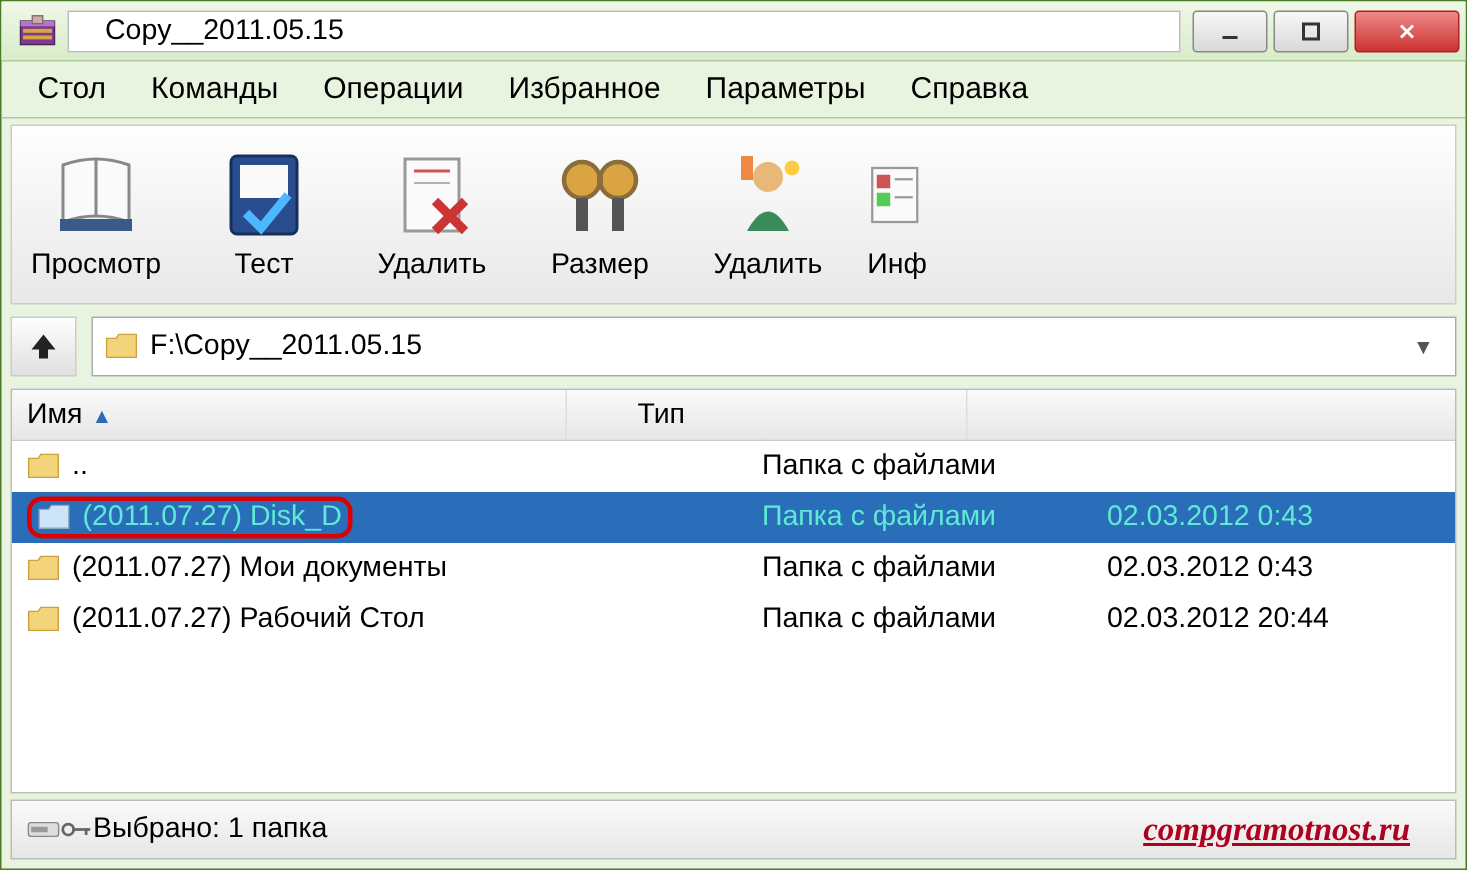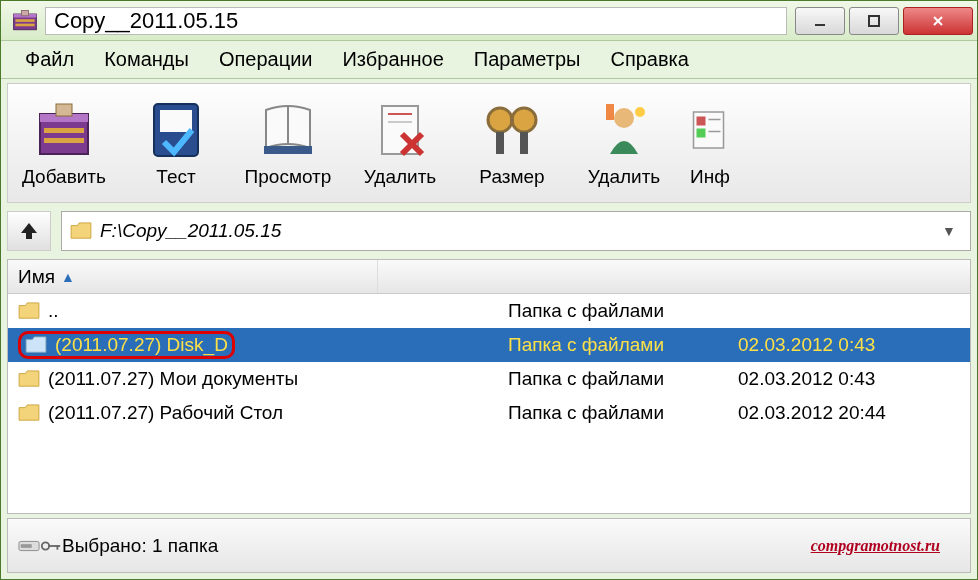--- a/index.html
+++ b/index.html
@@ -1,52 +1,52 @@
 <!DOCTYPE html>
 <html><head>
 <meta charset="utf-8">
 <style>
 * { box-sizing: border-box; margin: 0; padding: 0; font-family: Tahoma, Arial, sans-serif; }
 body { background: #fff; }
 .window { width: 978px; height: 580px; border: 1px solid #4a7a2a; background: #e8f4e0; display: flex; flex-direction: column; }
 .titlebar { height: 40px; background: linear-gradient(to bottom, #f0f8e8, #d8ecc8); display: flex; align-items: center; padding: 0 4px; border-bottom: 1px solid #b0c8a0; }
 .titlebar .app-icon { width: 28px; height: 28px; margin: 0 6px; }
-.title-text-wrap { flex: 1; background: #fff; border: 1px solid #bbb; height: 28px; display: flex; align-items: center; padding: 0 8px; font-size: 22px; margin-right: 8px; }
+.title-text-wrap { flex: 1; background: #fff; border: 1px solid #bbb; height: 28px; display: flex; align-items: center; padding: 0 24px; font-size: 19px; margin-right: 8px; }
 .win-controls { display: flex; gap: 4px; }
 .win-btn { width: 50px; height: 28px; border: 1px solid #888; border-radius: 3px; background: linear-gradient(to bottom, #f8f8f8, #d8d8d8); display: flex; align-items: center; justify-content: center; font-size: 14px; cursor: pointer; }
 .win-close { width: 70px; background: linear-gradient(to bottom, #e88, #c33); color: #fff; border-color: #a22; }
 .menubar { height: 38px; display: flex; align-items: center; padding: 0 10px; gap: 2px; font-size: 20px; border-bottom: 1px solid #b0c8a0; }
 .menu-item { padding: 4px 14px; cursor: pointer; }
 .toolbar { height: 120px; background: linear-gradient(to bottom, #fefefe, #e8e8e8); border: 1px solid #ccc; margin: 4px 6px; display: flex; align-items: center; padding: 4px 0; overflow: hidden; }
 .tool-btn { width: 112px; height: 110px; display: flex; flex-direction: column; align-items: center; justify-content: center; gap: 4px; cursor: pointer; font-size: 19px; border: 2px solid transparent; border-radius: 6px; }
 .tool-btn.highlighted { border: 3px solid #d00; }
 .tool-icon { width: 64px; height: 64px; }
 .addressbar { height: 44px; margin: 2px 6px; display: flex; align-items: center; gap: 10px; }
 .up-btn { width: 44px; height: 40px; border: 1px solid #ccc; background: linear-gradient(to bottom,#fefefe,#e0e0e0); display: flex; align-items: center; justify-content: center; cursor: pointer; }
-.addr-field { flex: 1; height: 40px; border: 1px solid #aaa; background: #fff; display: flex; align-items: center; padding: 0 8px; font-size: 19px; font-style: italic; }
+.addr-field { flex: 1; height: 40px; border: 1px solid #aaa; background: #fff; display: flex; align-items: center; padding: 0 8px; font-size: 19px; }
 .addr-field .folder-mini { width: 22px; height: 18px; margin-right: 8px; }
 .addr-drop { width: 26px; display:flex; align-items:center; justify-content:center; color:#555; font-size:14px; }
 .file-area { flex: 1; margin: 4px 6px 0 6px; border: 1px solid #bbb; background: #fff; display: flex; flex-direction: column; overflow: hidden; }
 .file-header { height: 34px; display: flex; border-bottom: 1px solid #ccc; background: linear-gradient(to bottom,#fafafa,#e6e6e6); font-size: 19px; gap: 37px; }
 .fh-cell { padding: 5px 10px; border-right: 1px solid #ddd; display: flex; align-items: center; gap: 6px; }
 .col-name { flex: 0 0 370px; }
 .col-size { flex: 0 0 120px; }
 .col-type { flex: 0 0 230px; }
 .col-mod { flex: 1; }
 .sort-ind { color: #2a6db8; font-size: 14px; }
 .file-rows { flex: 1; overflow: auto; }
 .file-row { height: 34px; display: flex; align-items: center; font-size: 19px; }
-.file-row.selected { background: #2a6db8; color: #fde047; justify-content: flex-end; }
+.file-row.selected { background: #2a6db8; color: #5eead4; justify-content: flex-end; }
 .fr-cell { padding: 0 10px; display: flex; align-items: center; gap: 8px; }
 .folder-ico { width: 22px; height: 18px; flex-shrink: 0; }
 .row-name-wrap { display: inline-flex; align-items: center; border: 2px solid transparent; border-radius: 10px; padding: 0 4px; }
 .row-name-wrap.circled { border: 3px solid #d00; }
-.statusbar { height: 55px; margin: 4px 6px 6px 6px; border: 1px solid #bbb; background: linear-gradient(to bottom,#fafafa,#e6e6e6); display: flex; align-items: center; padding: 0 10px; font-size: 19px; }
+.statusbar { height: 40px; margin: 4px 6px 6px 6px; border: 1px solid #bbb; background: linear-gradient(to bottom,#fafafa,#e6e6e6); display: flex; align-items: center; padding: 0 10px; font-size: 19px; }
 .status-icon { width: 22px; height: 16px; }
-.watermark { margin-left: auto; color: #b00020; font-style: italic; font-weight: bold; text-decoration: underline; font-family: Georgia, serif; font-size: 16px; padding-right: 20px; }
+.watermark { margin-left: auto; color: #b00020; font-style: italic; font-weight: bold; text-decoration: underline; font-family: Georgia, serif; font-size: 22px; padding-right: 20px; }
 </style>
 </head>
 <body>
 
 <div class="window">
 
   <div class="titlebar">
     <svg class="app-icon" viewBox="0 0 32 32">
       <rect x="3" y="8" width="26" height="18" fill="#7d3b8f" stroke="#4a2258"></rect>
       <rect x="3" y="8" width="26" height="4" fill="#b476c7"></rect>
@@ -70,54 +70,44 @@
       </div>
       <div class="win-btn win-close">
         <svg width="16" height="16" viewBox="0 0 16 16">
             <path d="M4 4 L12 12 M12 4 L4 12" stroke="#fff" stroke-width="2"></path>
           </svg>
       </div>
     </div>
   </div>
 
   <div class="menubar">
-    <div class="menu-item">Файл</div>
+    <div class="menu-item">Стол</div>
     <div class="menu-item">Команды</div>
     <div class="menu-item">Операции</div>
     <div class="menu-item">Избранное</div>
     <div class="menu-item">Параметры</div>
     <div class="menu-item">Справка</div>
   </div>
 
   <div class="toolbar">
     <div class="tool-btn">
       <svg class="tool-icon" viewBox="0 0 64 64">
-        <rect x="8" y="16" width="48" height="40" fill="#7d3b8f" stroke="#4a2258" stroke-width="2"></rect>
-        <rect x="8" y="16" width="48" height="8" fill="#b476c7"></rect>
-        <rect x="12" y="30" width="40" height="5" fill="#d9a441"></rect>
-        <rect x="12" y="40" width="40" height="5" fill="#d9a441"></rect>
-        <rect x="24" y="6" width="16" height="12" fill="#d4b896" stroke="#8a6d3b"></rect>
-      </svg>
-      <span>Добавить</span>
+        <path d="M10 12 Q32 4 54 12 L54 50 Q32 42 10 50 Z" fill="#fafafa" stroke="#888" stroke-width="2"></path>
+        <line x1="32" y1="8" x2="32" y2="46" stroke="#888" stroke-width="2"></line>
+        <rect x="8" y="48" width="48" height="8" fill="#3a5a8a"></rect>
+      </svg>
+      <span>Просмотр</span>
     </div>
     <div class="tool-btn">
       <svg class="tool-icon" viewBox="0 0 64 64">
         <rect x="10" y="6" width="44" height="52" rx="4" fill="#2a4d8f" stroke="#16305c" stroke-width="2"></rect>
         <rect x="16" y="12" width="32" height="22" fill="#fafafa"></rect>
         <path d="M20 44 L30 54 L48 32" stroke="#4db8ff" stroke-width="6" fill="none"></path>
       </svg>
       <span>Тест</span>
-    </div>
-    <div class="tool-btn">
-      <svg class="tool-icon" viewBox="0 0 64 64">
-        <path d="M10 12 Q32 4 54 12 L54 50 Q32 42 10 50 Z" fill="#fafafa" stroke="#888" stroke-width="2"></path>
-        <line x1="32" y1="8" x2="32" y2="46" stroke="#888" stroke-width="2"></line>
-        <rect x="8" y="48" width="48" height="8" fill="#3a5a8a"></rect>
-      </svg>
-      <span>Просмотр</span>
     </div>
     <div class="tool-btn">
       <svg class="tool-icon" viewBox="0 0 64 64">
         <rect x="14" y="8" width="36" height="48" fill="#fafafa" stroke="#999" stroke-width="2"></rect>
         <line x1="20" y1="16" x2="44" y2="16" stroke="#c55" stroke-width="2"></line>
         <line x1="20" y1="24" x2="44" y2="24" stroke="#999"></line>
         <path d="M34 36 L54 56 M54 36 L34 56" stroke="#c33" stroke-width="6"></path>
       </svg>
       <span>Удалить</span>
     </div>
@@ -166,20 +156,21 @@
       <span class="addr-drop">▼</span>
     </div>
   </div>
 
   <div class="file-area">
     <div class="file-header">
       <div class="fh-cell col-name">
         <span>Имя</span>
         <span class="sort-ind">▲</span>
       </div>
+      <div class="fh-cell col-type">Тип</div>
     </div>
     <div class="file-rows">
 
       <div class="file-row">
         <div class="fr-cell col-name">
           <svg class="folder-ico" viewBox="0 0 24 20">
               <path d="M1 4 L8 4 L10 1 L23 1 L23 18 L1 18 Z" fill="#f3d47a" stroke="#c9a23a"></path>
             </svg>
           <span>..</span>
         </div>

